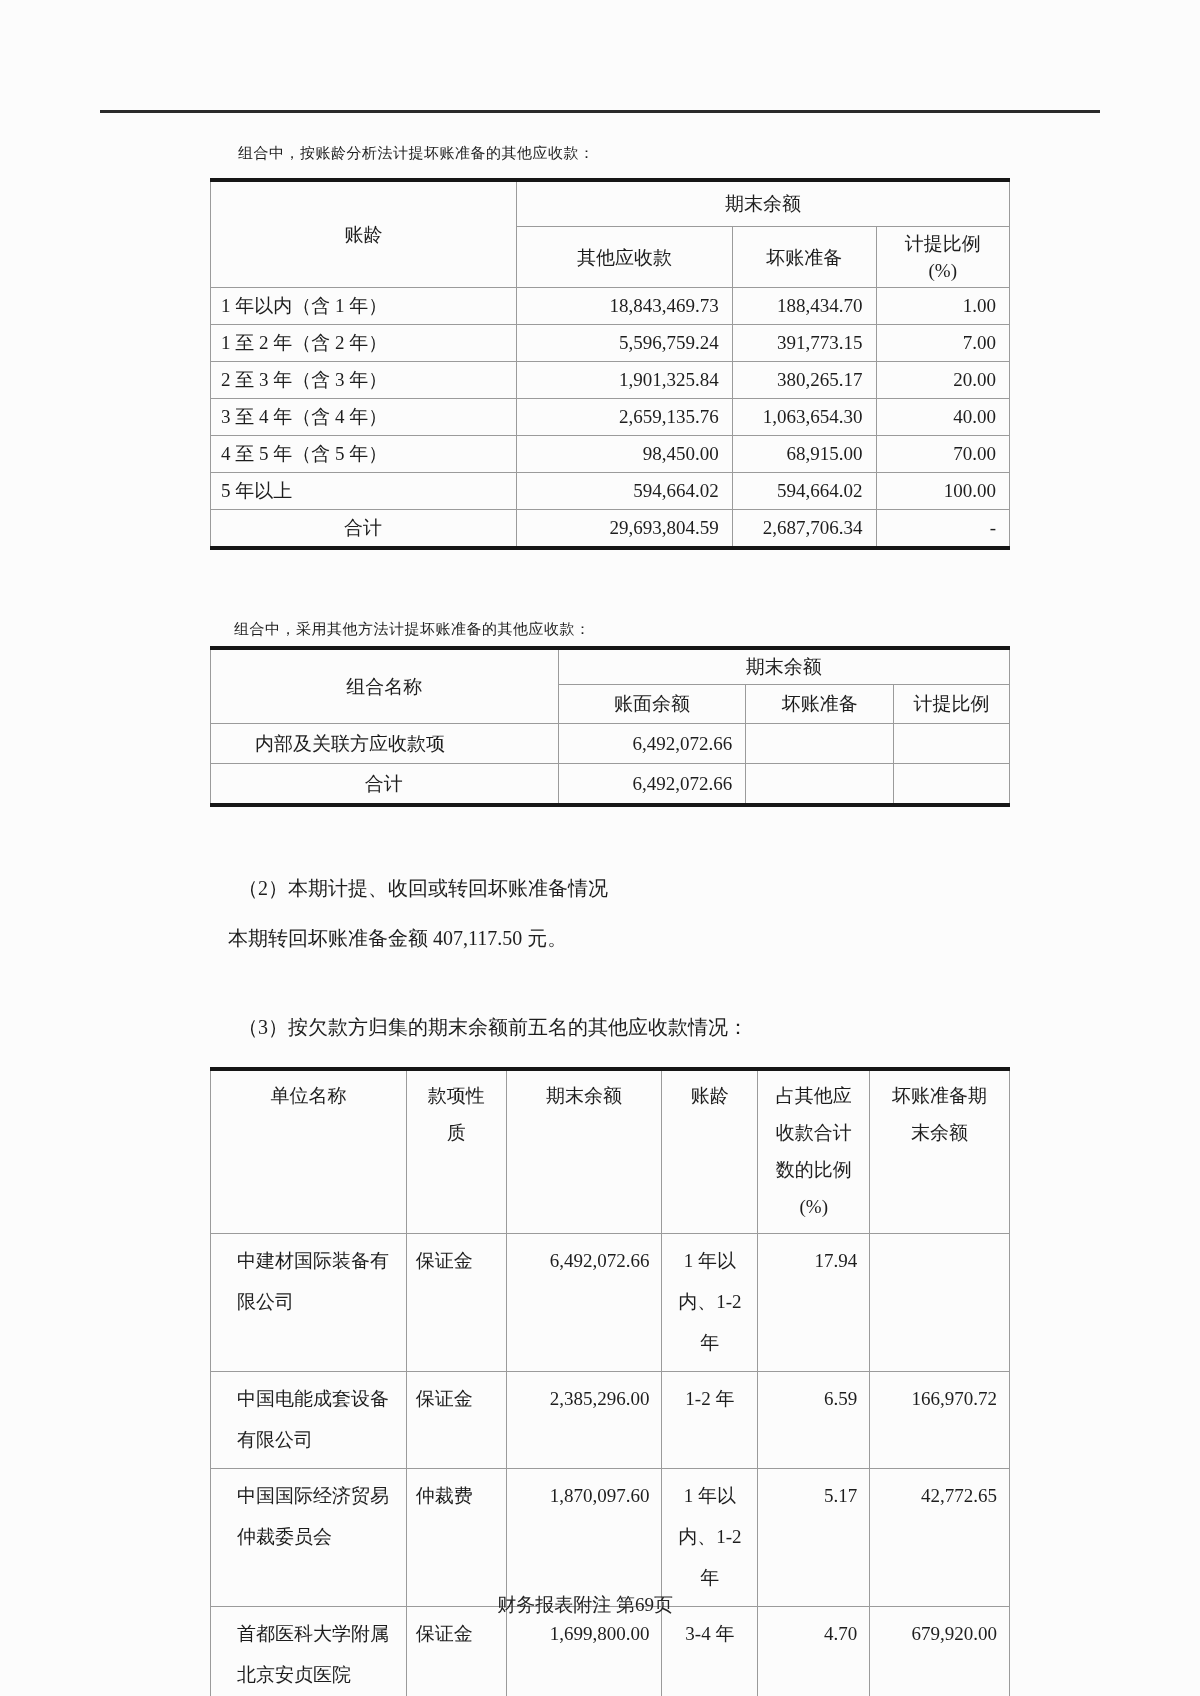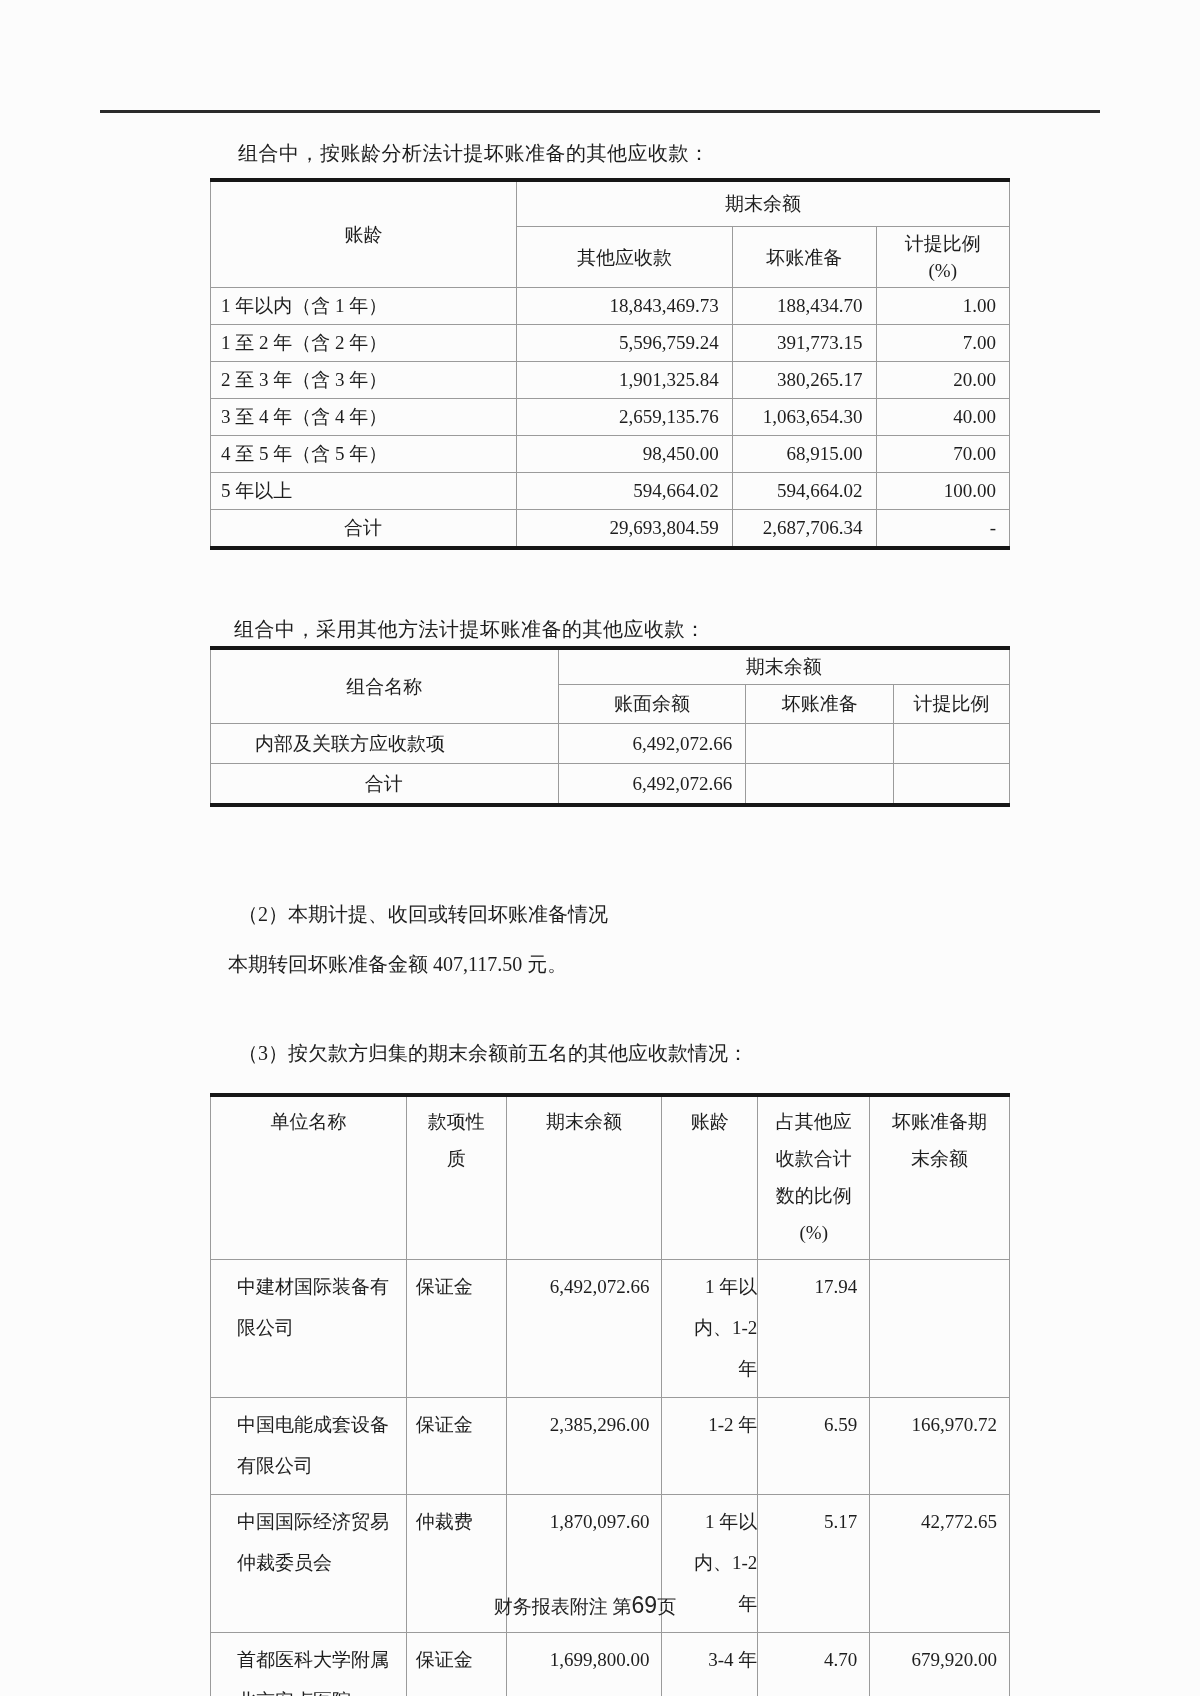--- a/index.html
+++ b/index.html
@@ -12,21 +12,21 @@
     color:#1d1d1d;
     overflow:hidden;
   }
   .top-rule {
     position:absolute; top:110px; left:100px; right:100px;
     height:3px; background:#2a2a2a;
   }
   .content { position:absolute; left:210px; top:140px; width:800px; }
 
   .section-title {
-    margin:0; font-size:20px; line-height:26px; padding-left:28px;
+    margin:0; font-size:15px; line-height:26px; padding-left:28px;
     letter-spacing:0.5px;
   }
   .t1-title { margin-bottom:12px; }
   .t2-title { margin-top:66px; margin-bottom:4px; padding-left:24px; }
 
   table.fin-table {
     width:800px; border-collapse:collapse; table-layout:fixed;
     border-top:4px solid #161616; border-bottom:4px solid #161616;
     font-size:19px;
   }
@@ -46,37 +46,37 @@
   .t2 thead tr.hr1 th { height:32px; }
   .t2 thead tr.hr2 th { height:36px;margin-left:9px; }
   .t2 tbody td { height:37px;padding-left:44px; }
 
   td.label { text-align:left; padding-left:10px; }
   td.num   { text-align:right; padding-right:13px; }
   td.center{ text-align:center; }
   table.has-total tbody tr:last-child td.label { text-align:center; padding-left:0; }
 
   .para { margin:0; font-size:20px; line-height:27px; }
-  .p2-head { margin-top:94px; padding-left:28px; }
+  .p2-head { margin-top:68px; padding-left:28px; }
   .p2-body { margin-top:23px; padding-left:18px; }
   .p3-head { margin-top:62px; padding-left:28px; margin-bottom:26px; }
 
   
   .t3 thead th { vertical-align:top; line-height:37px; padding:6px 4px 8px 4px; }
   .t3 tbody td { vertical-align:top; line-height:41px; padding:6px 0 8px 0; }
   .t3 tbody td.label { padding-left:26px; }
   .t3 tbody td.num { padding-right:12px; }
   .t3 tbody td.nature { text-align:left; padding-left:9px; }
-  .t3 tbody td.age { text-align:right; }
+  .t3 tbody td.age { text-align:center; }
 
   .footer {
     position:absolute; top:1592px; left:0; width:1170px;
     text-align:center; font-size:19px; color:#242424;
   }
-  .footer .pagenum { font-family:Liberation Sans, sans-serif; font-size:23px; }
+  .footer .pagenum { font-family:Liberation Serif, serif; font-size:19px; }
 </style>
 </head>
 <body>
 
 <div class="page">
   <div class="top-rule"></div>
 
   <div class="content">
 
     <p class="section-title t1-title">组合中，按账龄分析法计提坏账准备的其他应收款：</p>

